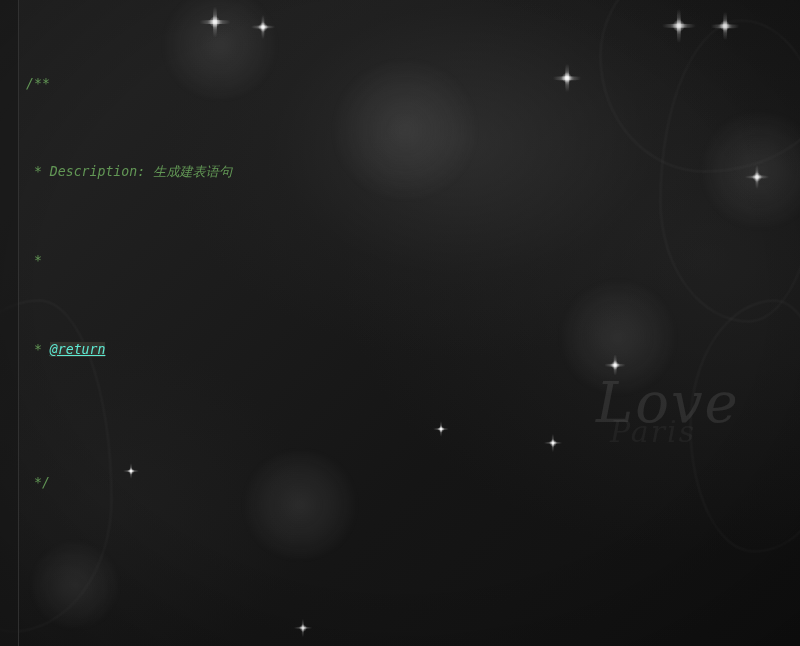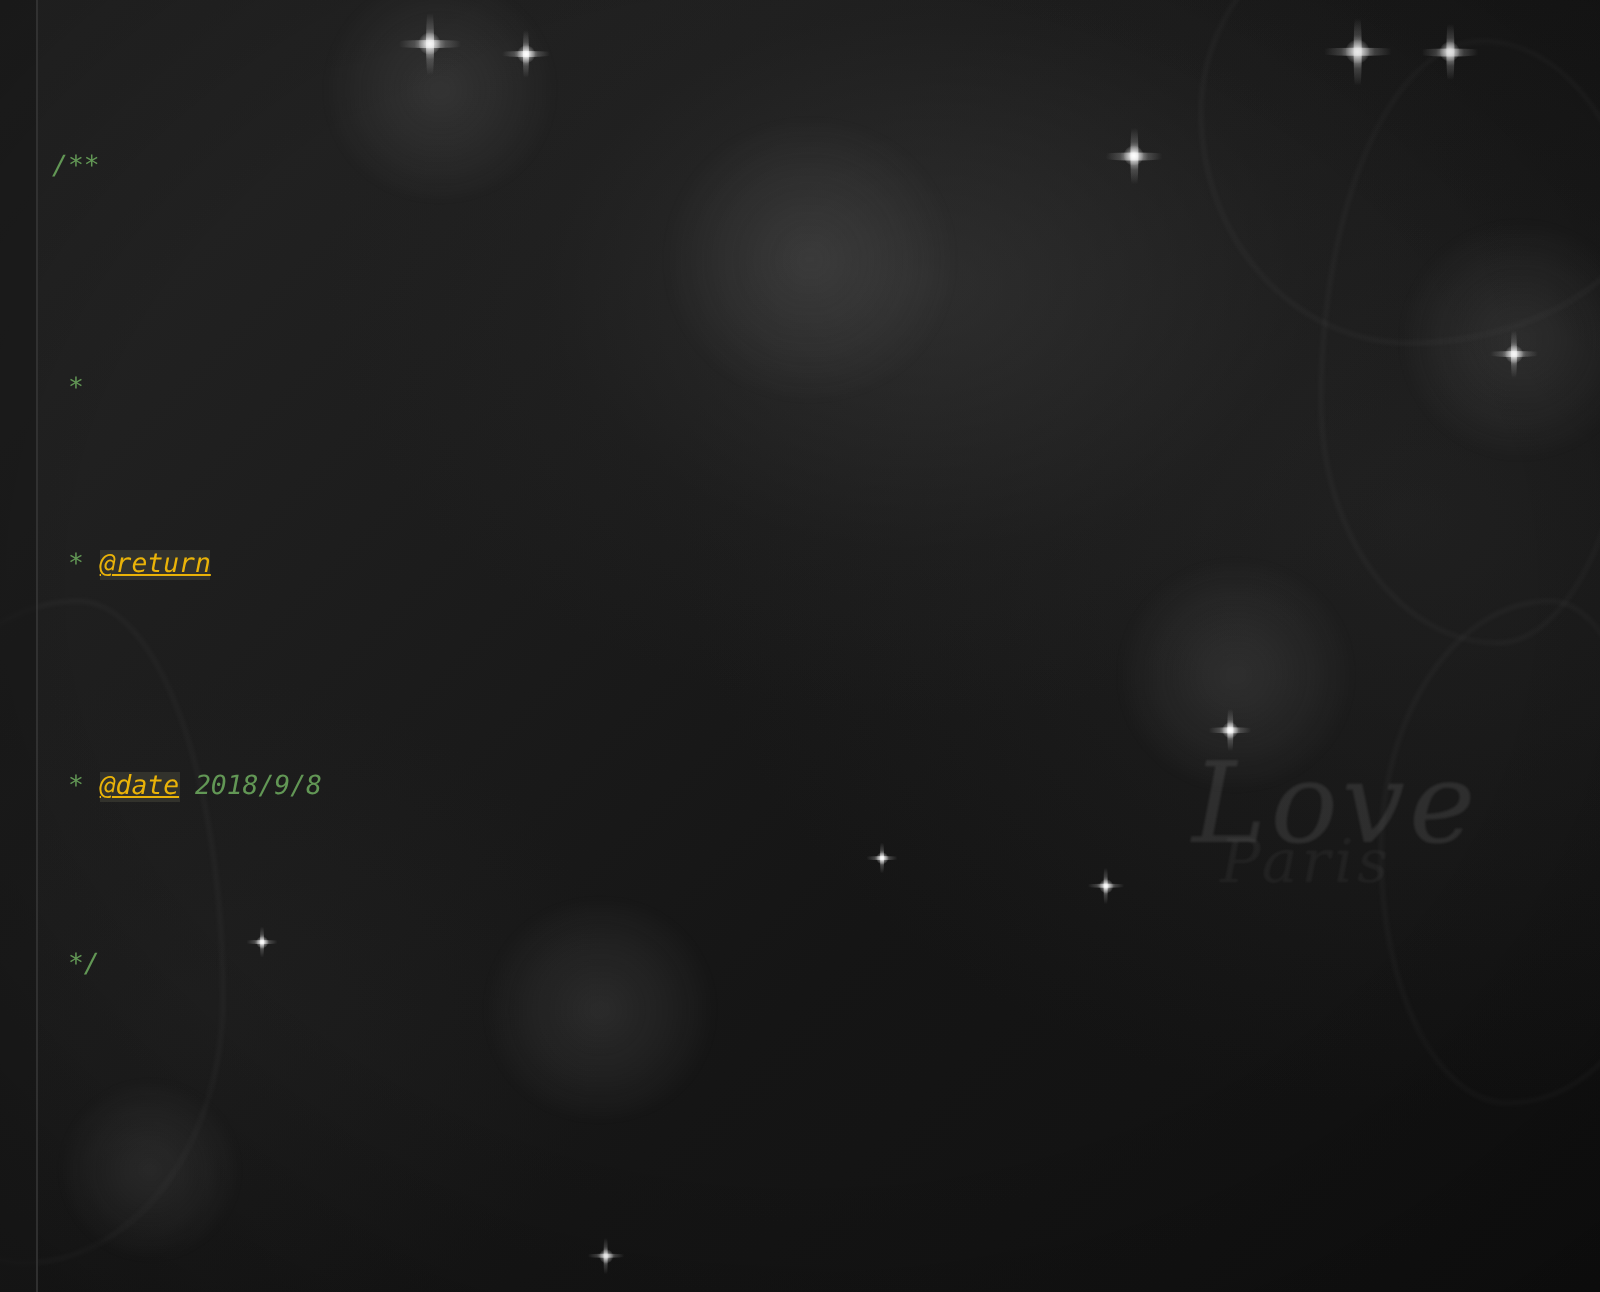--- a/index.html
+++ b/index.html
@@ -112,21 +112,21 @@
     white-space: pre;
     color: #a9b7c6;
     -webkit-font-smoothing: antialiased;
   }
   .line {
     position: relative;
     height: 22.2px;
     padding-left: 26px;
   }
   .doc  { color: #629755; font-style: italic; }
-  .doctag { color: #eab308; font-style: italic; text-decoration: underline; background: #32322c; }
+  .doctag { color: #5eead4; font-style: italic; text-decoration: underline; background: #32322c; }
 </style>
 </head>
 <body>
 
 <div id="editor-root">
 
   <div class="bg-layer bg-base"></div>
 
   <div class="blossom" style="left:160px; top:-10px; width:120px; height:110px;"></div>
   <div class="blossom" style="left:330px; top:60px; width:150px; height:140px;"></div>
@@ -180,27 +180,27 @@
   </div>
 
   <div class="bg-layer bg-vignette"></div>
 
   <div class="gutter"></div>
 
   <div class="code-surface">
 
     <div class="line"><span class="doc">/**</span></div>
 
+    <div class="line"><span class="doc"> * Description: </span><span class="doc">生成建表语句</span></div>
 
     <div class="line"><span class="doc"> *</span></div>
 
     <div class="line"><span class="doc"> * </span><span class="doctag">@return</span></div>
 
 
-    <div class="line"><span class="doc"> * </span><span class="doctag">@date</span><span class="doc"> </span><span class="doc">2018/9/8</span></div>
 
     <div class="line"><span class="doc"> */</span></div>
 
     
 
     
 
     
 
     

